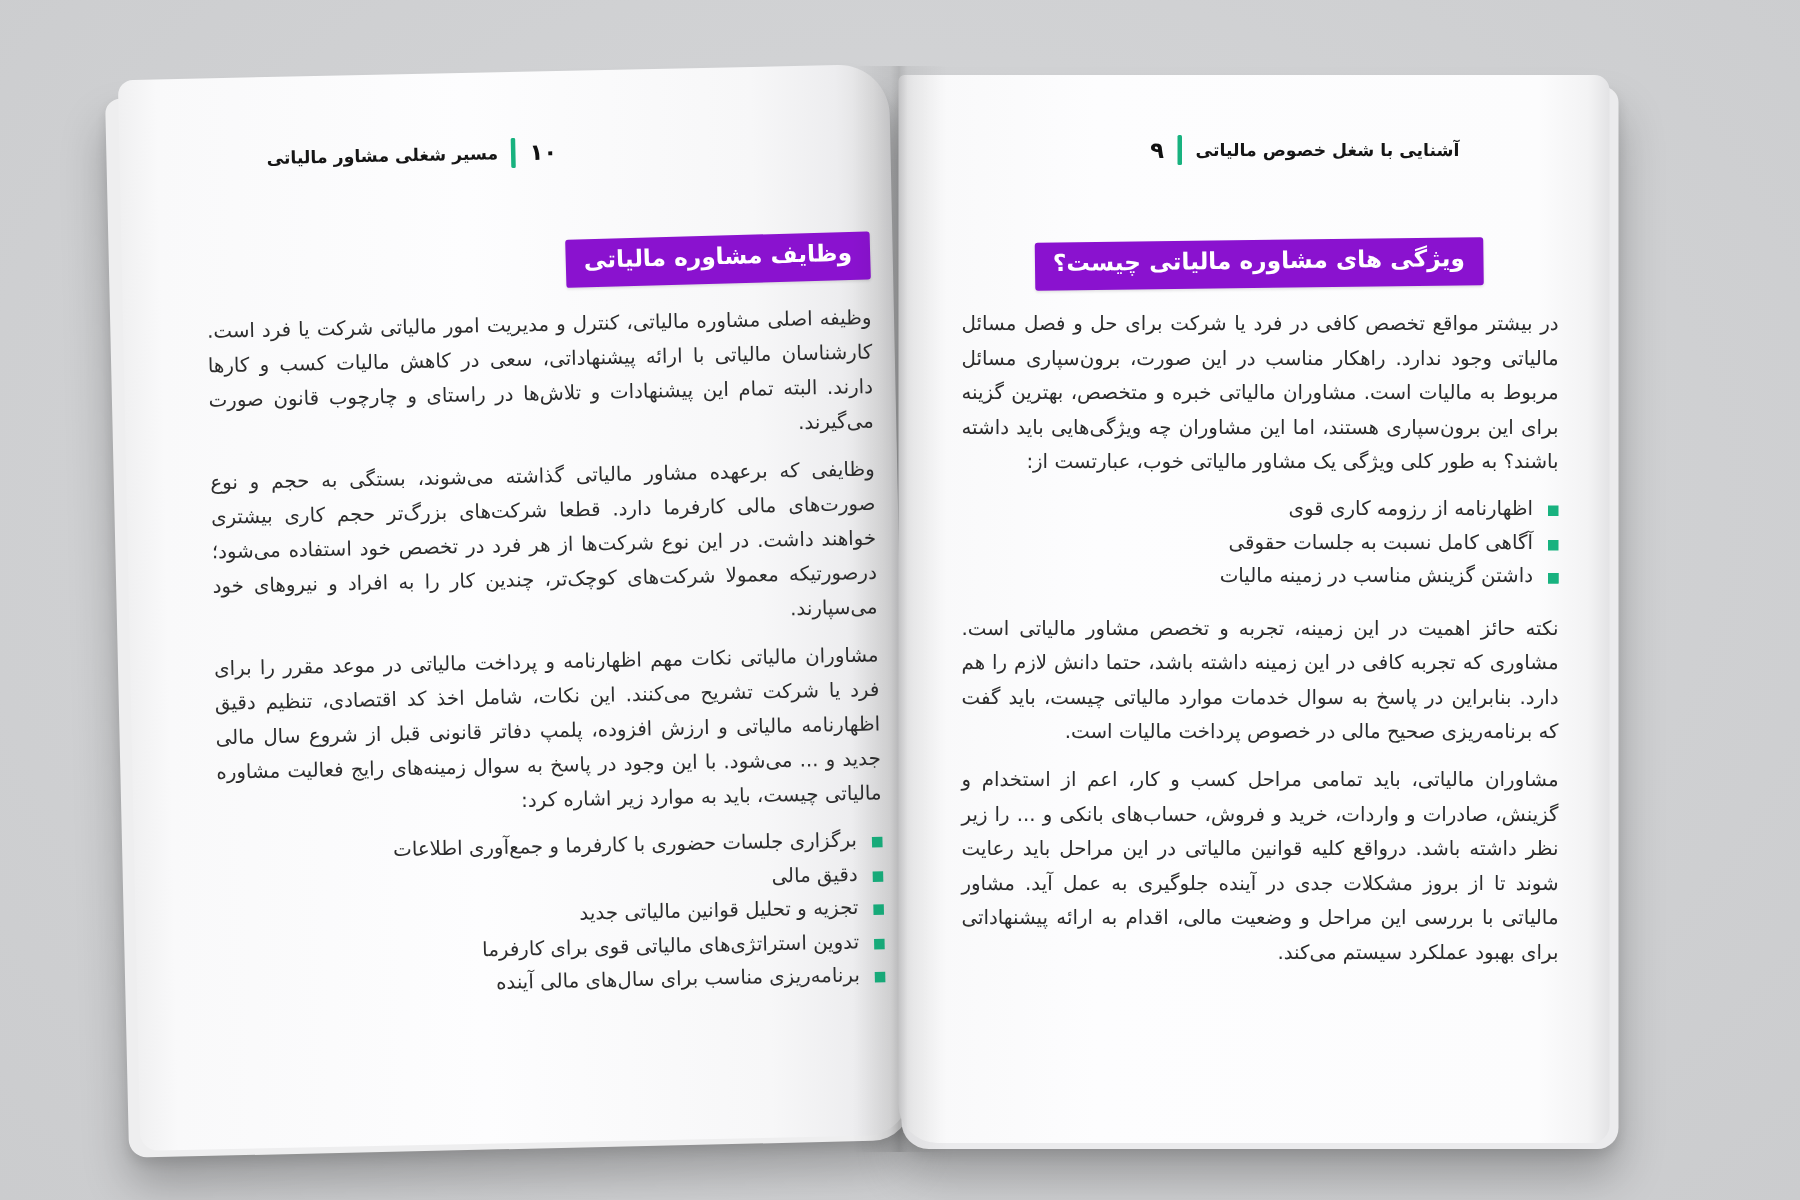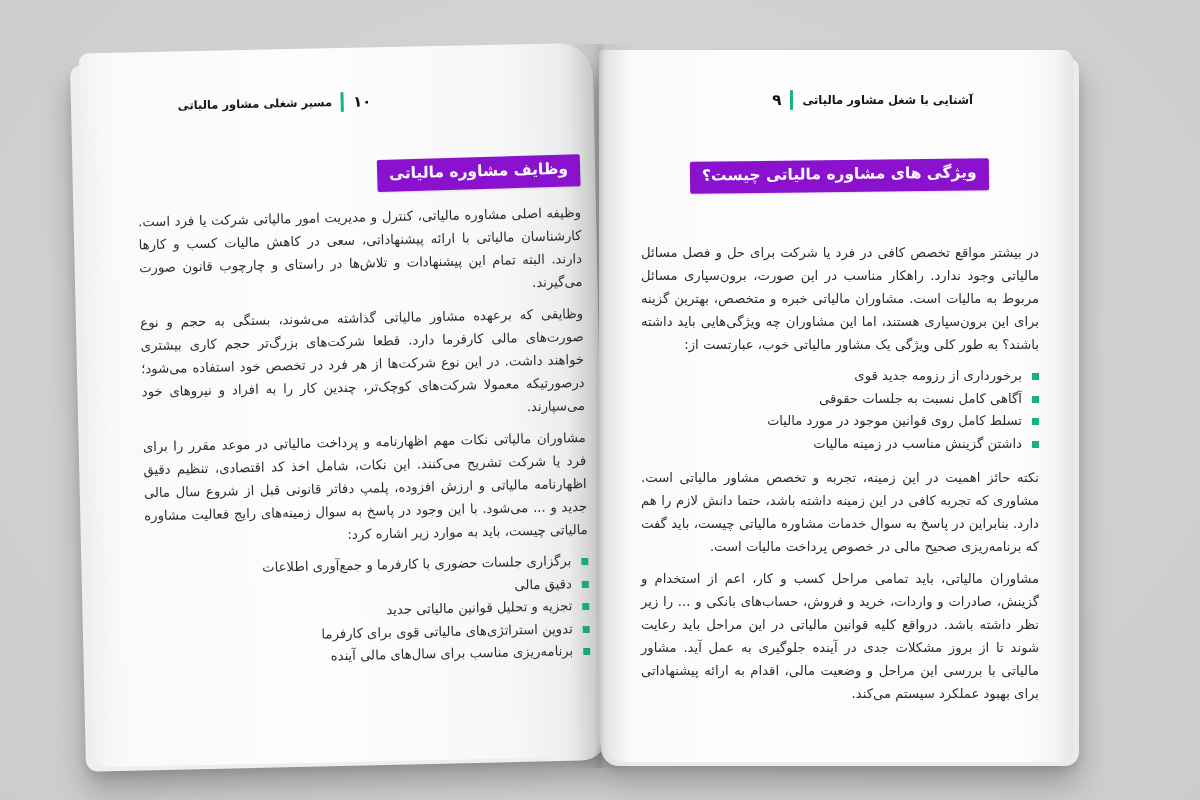--- a/index.html
+++ b/index.html
@@ -73,21 +73,21 @@
     background:var(--purple);color:#ffffff;
     font-size:15.5px;font-weight:700;line-height:1;
     padding:7px 12px 9px;border-radius:2px;
     box-shadow:0 1px 2px rgba(0,0,0,.12);
     white-space:nowrap;
   }
   .heading-right{top:110px;right:84px;transform:rotate(-.7deg);}
   .heading-left{top:112px;right:15px;transform:rotate(-.4deg);}
   
   .body-col{position:absolute;font-size:13.2px;line-height:23px;color:var(--ink);}
-  .body-right{top:155px;left:42px;right:34px;margin-top:36px;}
+  .body-right{top:155px;left:42px;right:34px;}
   .body-left{top:158px;left:56px;right:15px;}
   .body-col p{margin:0 0 9px;text-align:justify;}
   .bullet-list{list-style:none;margin:2px 0 11px;padding:0;}
   .bullet-list li{
     position:relative;padding-right:17px;line-height:22.5px;
     text-align:right;
   }
   .bullet-sq{
     position:absolute;right:0;top:8px;width:7px;height:7px;
     background:var(--green);
@@ -121,32 +121,31 @@
         </ul>
       </div>
     </div>
   </div>
 
   <div class="page page-right">
     <div class="page-content">
       <div class="running-head rh-right">
         <span class="rh-num">۹</span>
         <span class="rh-bar"></span>
-        <span class="rh-title">آشنایی با شغل مشاور مالیاتی</span>
+        <span class="rh-title">آشنایی با شغل خصوص مالیاتی</span>
       </div>
       <div class="section-heading heading-right">ویژگی های مشاوره مالیاتی چیست؟</div>
       <div class="body-col body-right">
         <p>در بیشتر مواقع تخصص کافی در فرد یا شرکت برای حل و فصل مسائل مالیاتی وجود ندارد. راهکار مناسب در این صورت، برون‌سپاری مسائل مربوط به مالیات است. مشاوران مالیاتی خبره و متخصص، بهترین گزینه برای این برون‌سپاری هستند، اما این مشاوران چه ویژگی‌هایی باید داشته باشند؟ به طور کلی ویژگی یک مشاور مالیاتی خوب، عبارتست از:</p>
         <ul class="bullet-list">
-          <li><span class="bullet-sq"></span><span>برخورداری از رزومه جدید قوی</span></li>
+          <li><span class="bullet-sq"></span><span>اظهارنامه از رزومه کاری قوی</span></li>
           <li><span class="bullet-sq"></span><span>آگاهی کامل نسبت به جلسات حقوقی</span></li>
           <li><span class="bullet-sq"></span></li>
-          <li><span class="bullet-sq"></span><span>تسلط کامل روی قوانین موجود در مورد مالیات</span></li>
           <li><span class="bullet-sq"></span><span>داشتن گزینش مناسب در زمینه مالیات</span></li>
         </ul>
-        <p>نکته حائز اهمیت در این زمینه، تجربه و تخصص مشاور مالیاتی است. مشاوری که تجربه کافی در این زمینه داشته باشد، حتما دانش لازم را هم دارد. بنابراین در پاسخ به سوال خدمات مشاوره مالیاتی چیست، باید گفت که برنامه‌ریزی صحیح مالی در خصوص پرداخت مالیات است.</p>
+        <p>نکته حائز اهمیت در این زمینه، تجربه و تخصص مشاور مالیاتی است. مشاوری که تجربه کافی در این زمینه داشته باشد، حتما دانش لازم را هم دارد. بنابراین در پاسخ به سوال خدمات موارد مالیاتی چیست، باید گفت که برنامه‌ریزی صحیح مالی در خصوص پرداخت مالیات است.</p>
         <p>مشاوران مالیاتی، باید تمامی مراحل کسب و کار، اعم از استخدام و گزینش، صادرات و واردات، خرید و فروش، حساب‌های بانکی و ... را زیر نظر داشته باشد. درواقع کلیه قوانین مالیاتی در این مراحل باید رعایت شوند تا از بروز مشکلات جدی در آینده جلوگیری به عمل آید. مشاور مالیاتی با بررسی این مراحل و وضعیت مالی، اقدام به ارائه پیشنهاداتی برای بهبود عملکرد سیستم می‌کند.</p>
       </div>
     </div>
   </div>
 
   <div class="spine-shadow"></div>
 </div>
 
 </body></html>

